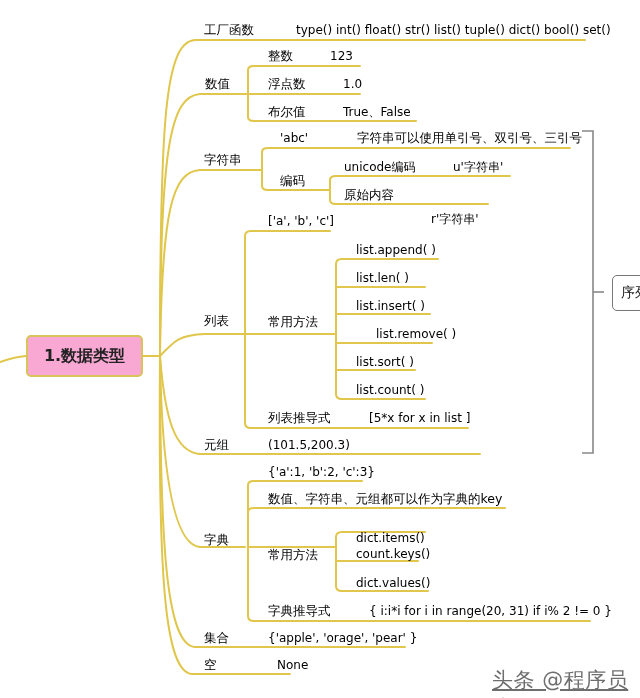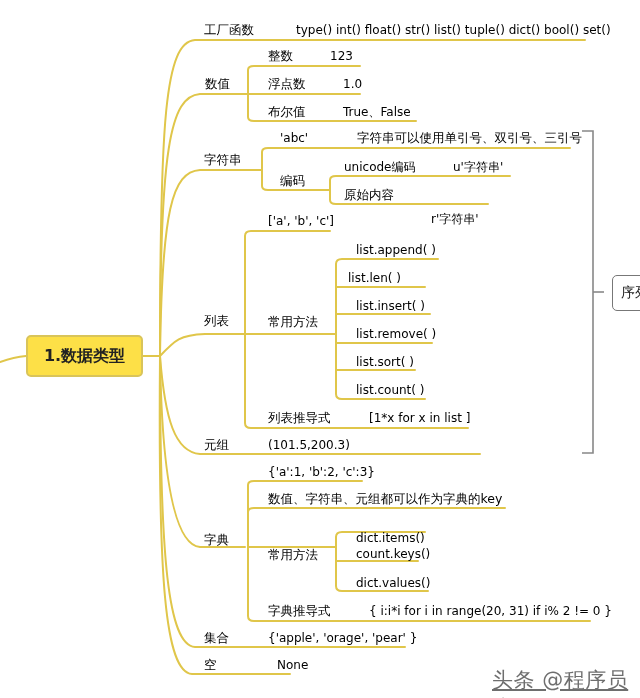--- a/index.html
+++ b/index.html
@@ -2,21 +2,21 @@
 <html><head>
   <meta charset="utf-8">
   <style>
     html, body { margin: 0; padding: 0; background: #ffffff; }
     body { width: 640px; height: 698px; position: relative; overflow: hidden;
            font-family: "DejaVu Sans", "Liberation Sans", sans-serif; color: #222; }
     #lines { position: absolute; left: 0; top: 0; width: 640px; height: 698px; }
     .t { position: absolute; font-size: 12px; line-height: 14px; white-space: nowrap; color: #000000; }
     .cjk { font-size: 12.5px; }
     .root { position: absolute; left: 26px; top: 335px; width: 117px; height: 42px;
-            border: 2px solid #d9c45a; border-radius: 5px; background: #fde047;
+            border: 2px solid #d9c45a; border-radius: 5px; background: #f9a8d4;
             box-sizing: border-box; display: flex; align-items: center; justify-content: center;
             font-weight: bold; font-size: 16px; color: #222; }
     .seqbox { position: absolute; left: 612px; top: 275px; width: 40px; height: 36px;
               border: 1.5px solid #777; border-radius: 5px; background: #fff;
               box-sizing: border-box; padding-left: 8px; display: flex; align-items: center;
               font-size: 14px; color: #222; }
     .watermark { position: absolute; left: 492px; top: 666px; font-size: 21px; color: #555;
                  letter-spacing: 0.5px; opacity: 0.85; text-decoration: underline; }
   </style>
 </head>
@@ -93,27 +93,27 @@
 <div class="t cjk" style="left:280px;top:174px;">编码</div>
 <div class="t" style="left:344px;top:160px;">unicode编码</div>
 <div class="t" style="left:453px;top:160px;">u'字符串'</div>
 <div class="t cjk" style="left:344px;top:188px;">原始内容</div>
 <div class="t" style="left:431px;top:188px;margin-top:24px;">r'字符串'</div>
 
 <div class="t cjk" style="left:204px;top:314px;">列表</div>
 <div class="t" style="left:268px;top:214px;">['a', 'b', 'c']</div>
 <div class="t cjk" style="left:268px;top:315px;">常用方法</div>
 <div class="t" style="left:356px;top:243px;">list.append( )</div>
-<div class="t" style="left:348px;top:271px;">list.len( )</div>
+<div class="t" style="left:356px;top:271px;">list.len( )</div>
 <div class="t" style="left:356px;top:299px;">list.insert( )</div>
-<div class="t" style="left:356px;top:327px;">list.remove( )</div>
+<div class="t" style="left:376px;top:327px;">list.remove( )</div>
 <div class="t" style="left:356px;top:355px;">list.sort( )</div>
 <div class="t" style="left:356px;top:383px;">list.count( )</div>
 <div class="t cjk" style="left:268px;top:411px;">列表推导式</div>
-<div class="t" style="left:369px;top:411px;">[1*x for x in list ]</div>
+<div class="t" style="left:369px;top:411px;">[5*x for x in list ]</div>
 
 <div class="t cjk" style="left:204px;top:438px;text-align:center;">元组</div>
 <div class="t" style="left:268px;top:438px;">(101.5,200.3)</div>
 
 <div class="t cjk" style="left:204px;top:533px;">字典</div>
 <div class="t" style="left:268px;top:465px;">{'a':1, 'b':2, 'c':3}</div>
 <div class="t cjk" style="left:268px;top:492px;">数值、字符串、元组都可以作为字典的key</div>
 <div class="t cjk" style="left:268px;top:548px;">常用方法</div>
 <div class="t" style="left:356px;top:519px;margin-top:12px;">dict.items()</div>
 <div class="t" style="left:356px;top:547px;">count.keys()</div>

